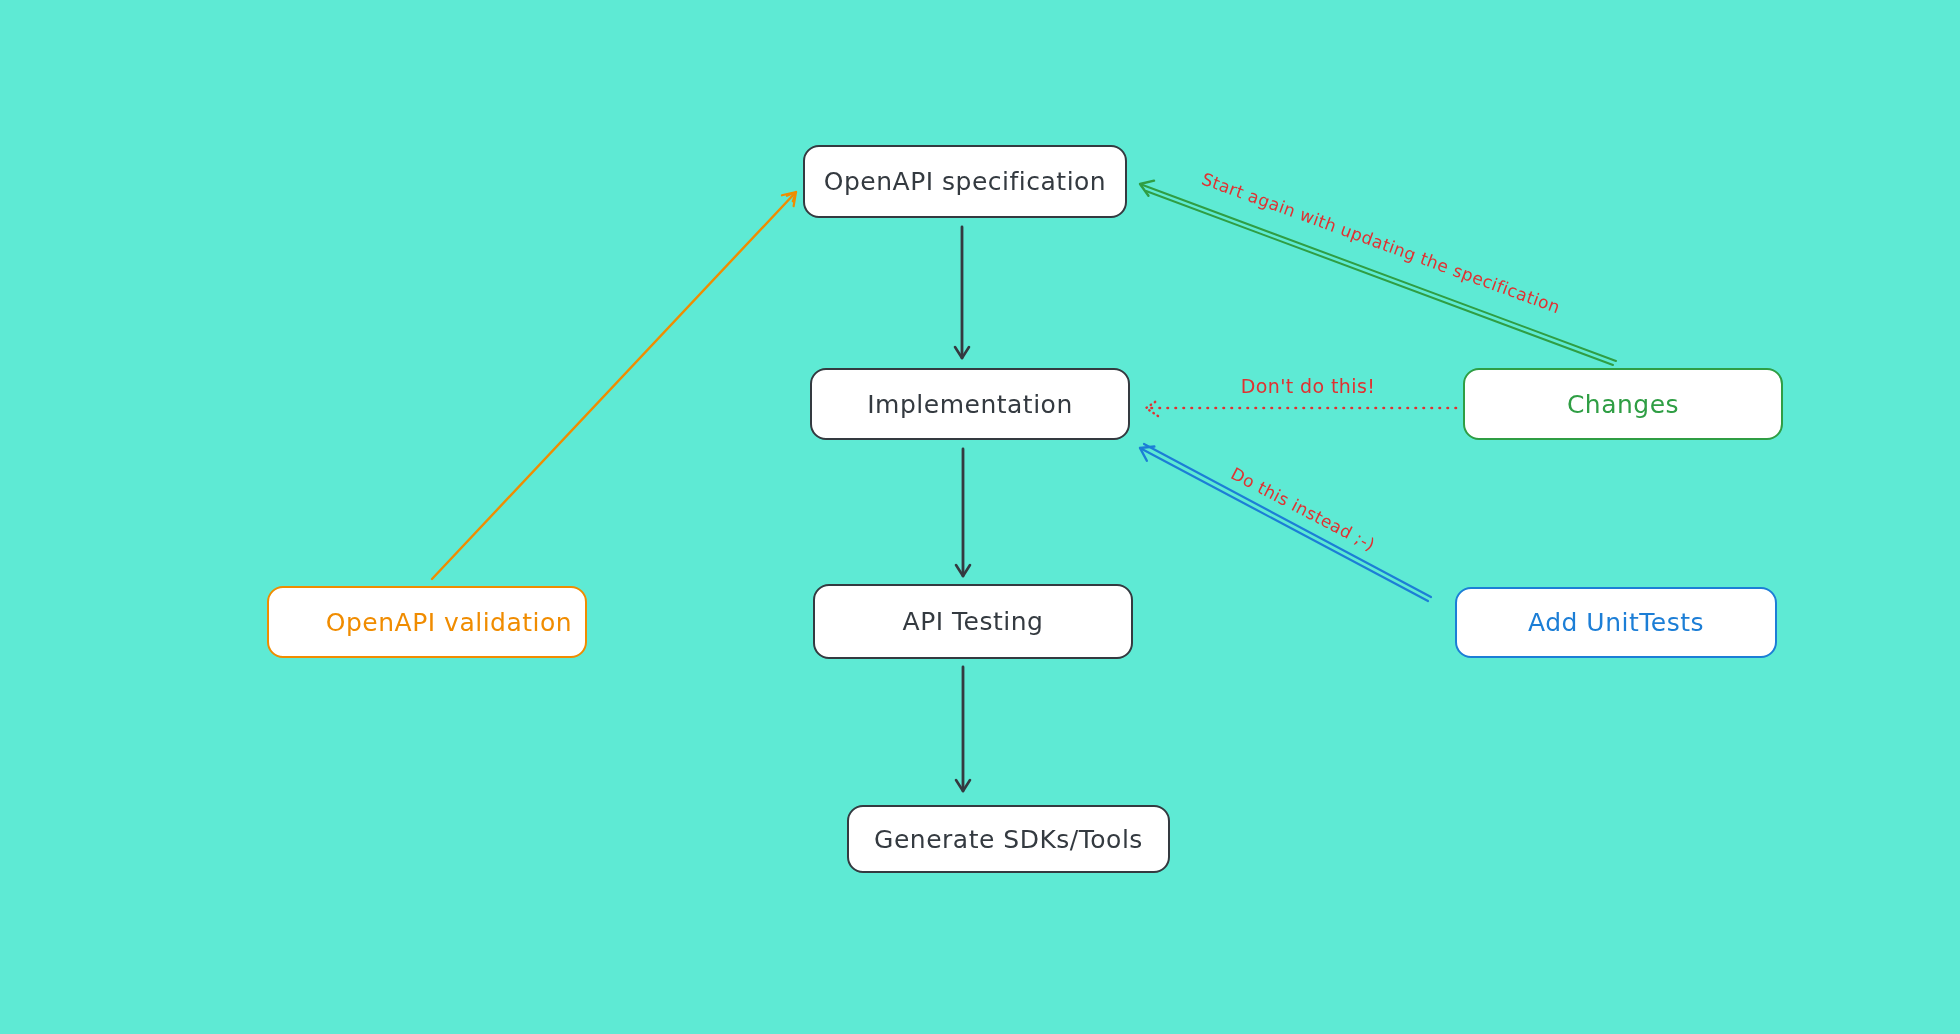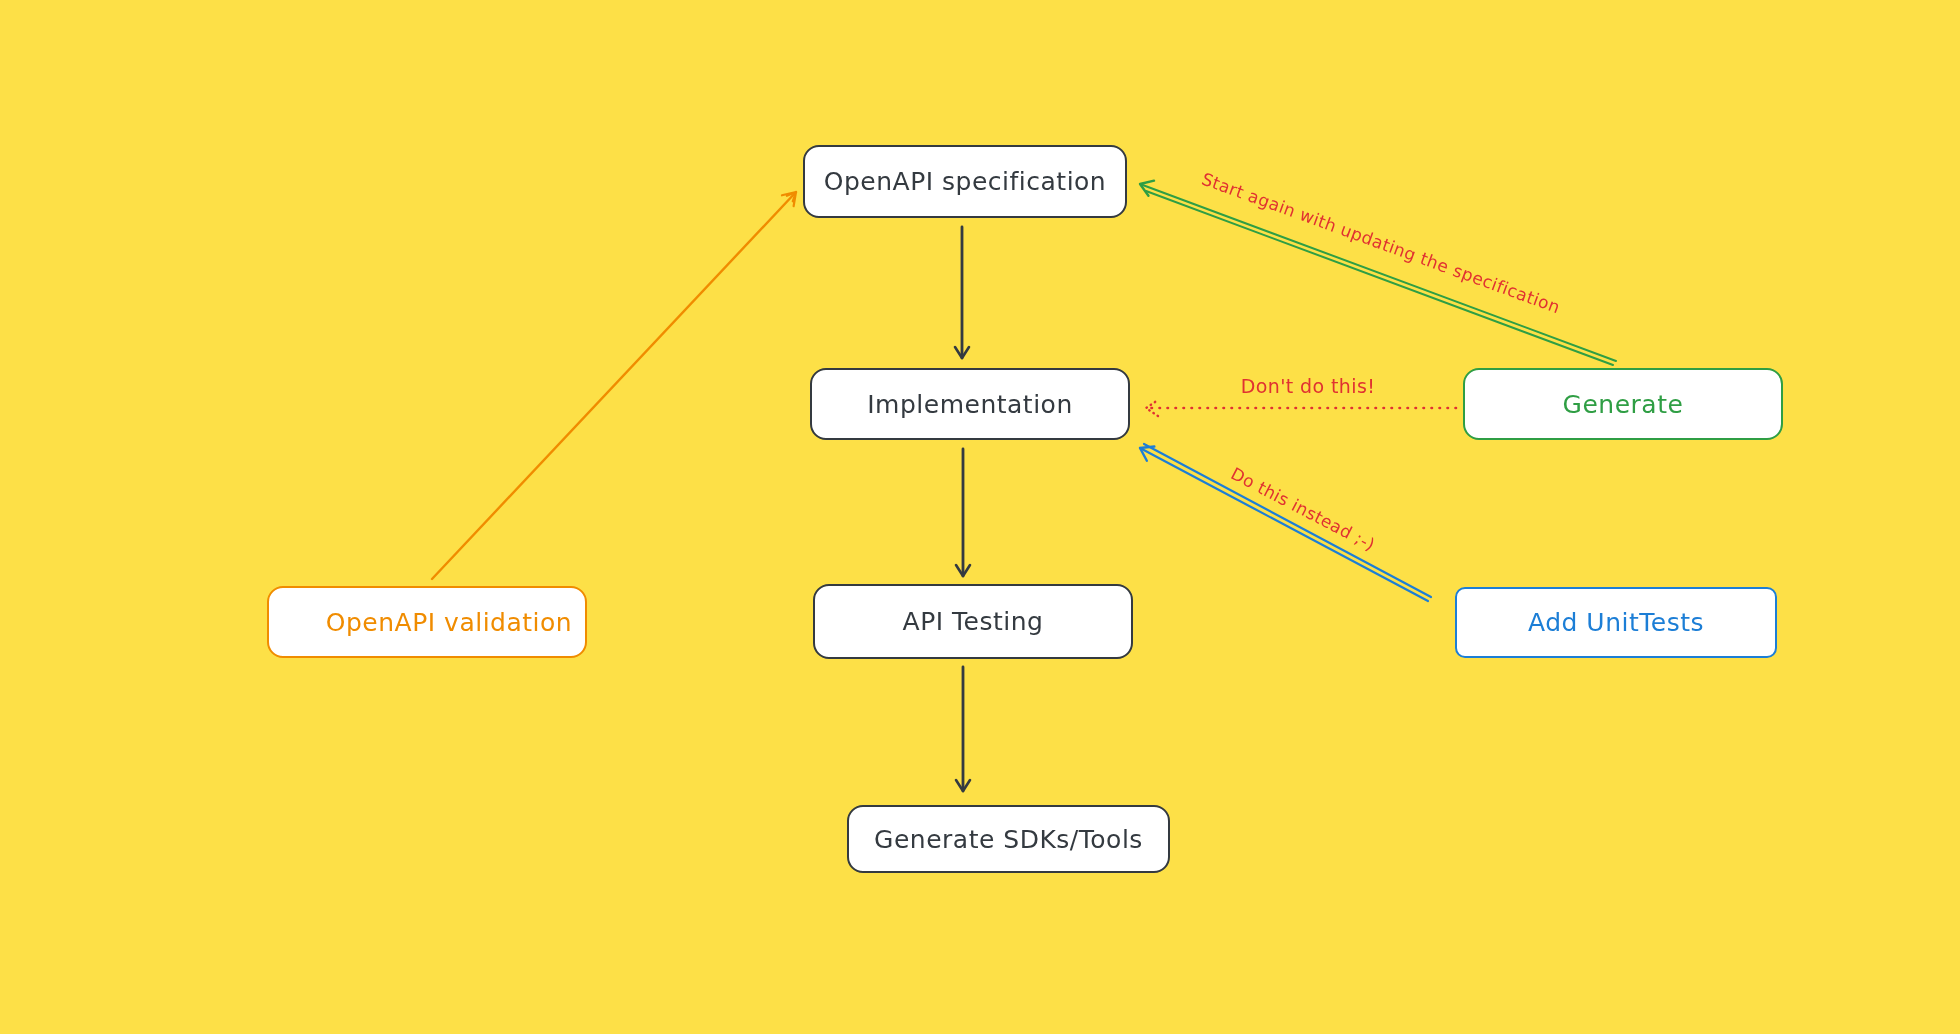--- a/index.html
+++ b/index.html
@@ -5,21 +5,21 @@
   html, body {
     margin: 0;
     padding: 0;
     background: #ffffff;
     font-family: "DejaVu Sans", sans-serif;
   }
   #canvas {
     position: relative;
     width: 1960px;
     height: 1034px;
-    background: #fde047;
+    background: #5eead4;
     overflow: hidden;
   }
   #edges-svg {
     position: absolute;
     left: 0; top: 0;
     width: 1960px; height: 1034px;
   }
   .node {
     position: absolute;
     display: flex;
@@ -39,21 +39,21 @@
   .node.orange { border-color: #f08c00; color: #f08c00; }
   .node.green  { border-color: #2f9e44; color: #2f9e44; }
   .node.blue   { border-color: #1c7ed6; color: #1c7ed6; }
 
   #node-spec        { left: 803px;  top: 145px; width: 324px; height: 73px; }
   #node-impl        { left: 810px;  top: 368px; width: 320px; height: 72px; }
   #node-testing     { left: 813px;  top: 584px; width: 320px; height: 75px; }
   #node-sdk         { left: 815px;  top: 805px; width: 323px; height: 68px; margin-left: 32px; }
   #node-validation  { left: 267px;  top: 586px; width: 320px; height: 72px; padding-left: 44px; }
   #node-changes     { left: 1463px; top: 368px; width: 320px; height: 72px; }
-  #node-unittests   { left: 1455px; top: 587px; width: 322px; height: 71px; border-radius: 10px; }
+  #node-unittests   { left: 1455px; top: 587px; width: 322px; height: 71px; }
 
   .annotation {
     position: absolute;
     color: #e03131;
     text-align: center;
     white-space: nowrap;
     font-size: 17px;
     letter-spacing: 0.4px;
   }
   #ann-start-again {
@@ -140,21 +140,21 @@
 
   <div id="node-sdk" class="node">
     <span class="node-label">Generate SDKs/Tools</span>
   </div>
 
   <div id="node-validation" class="node orange">
     <span class="node-label">OpenAPI validation</span>
   </div>
 
   <div id="node-changes" class="node green">
-    <span class="node-label">Generate</span>
+    <span class="node-label">Changes</span>
   </div>
 
   <div id="node-unittests" class="node blue">
     <span class="node-label">Add UnitTests</span>
   </div>
 
   <div id="ann-start-again" class="annotation">Start again with updating the specification</div>
 
   <div id="ann-dont" class="annotation">Don't do this!</div>
 

